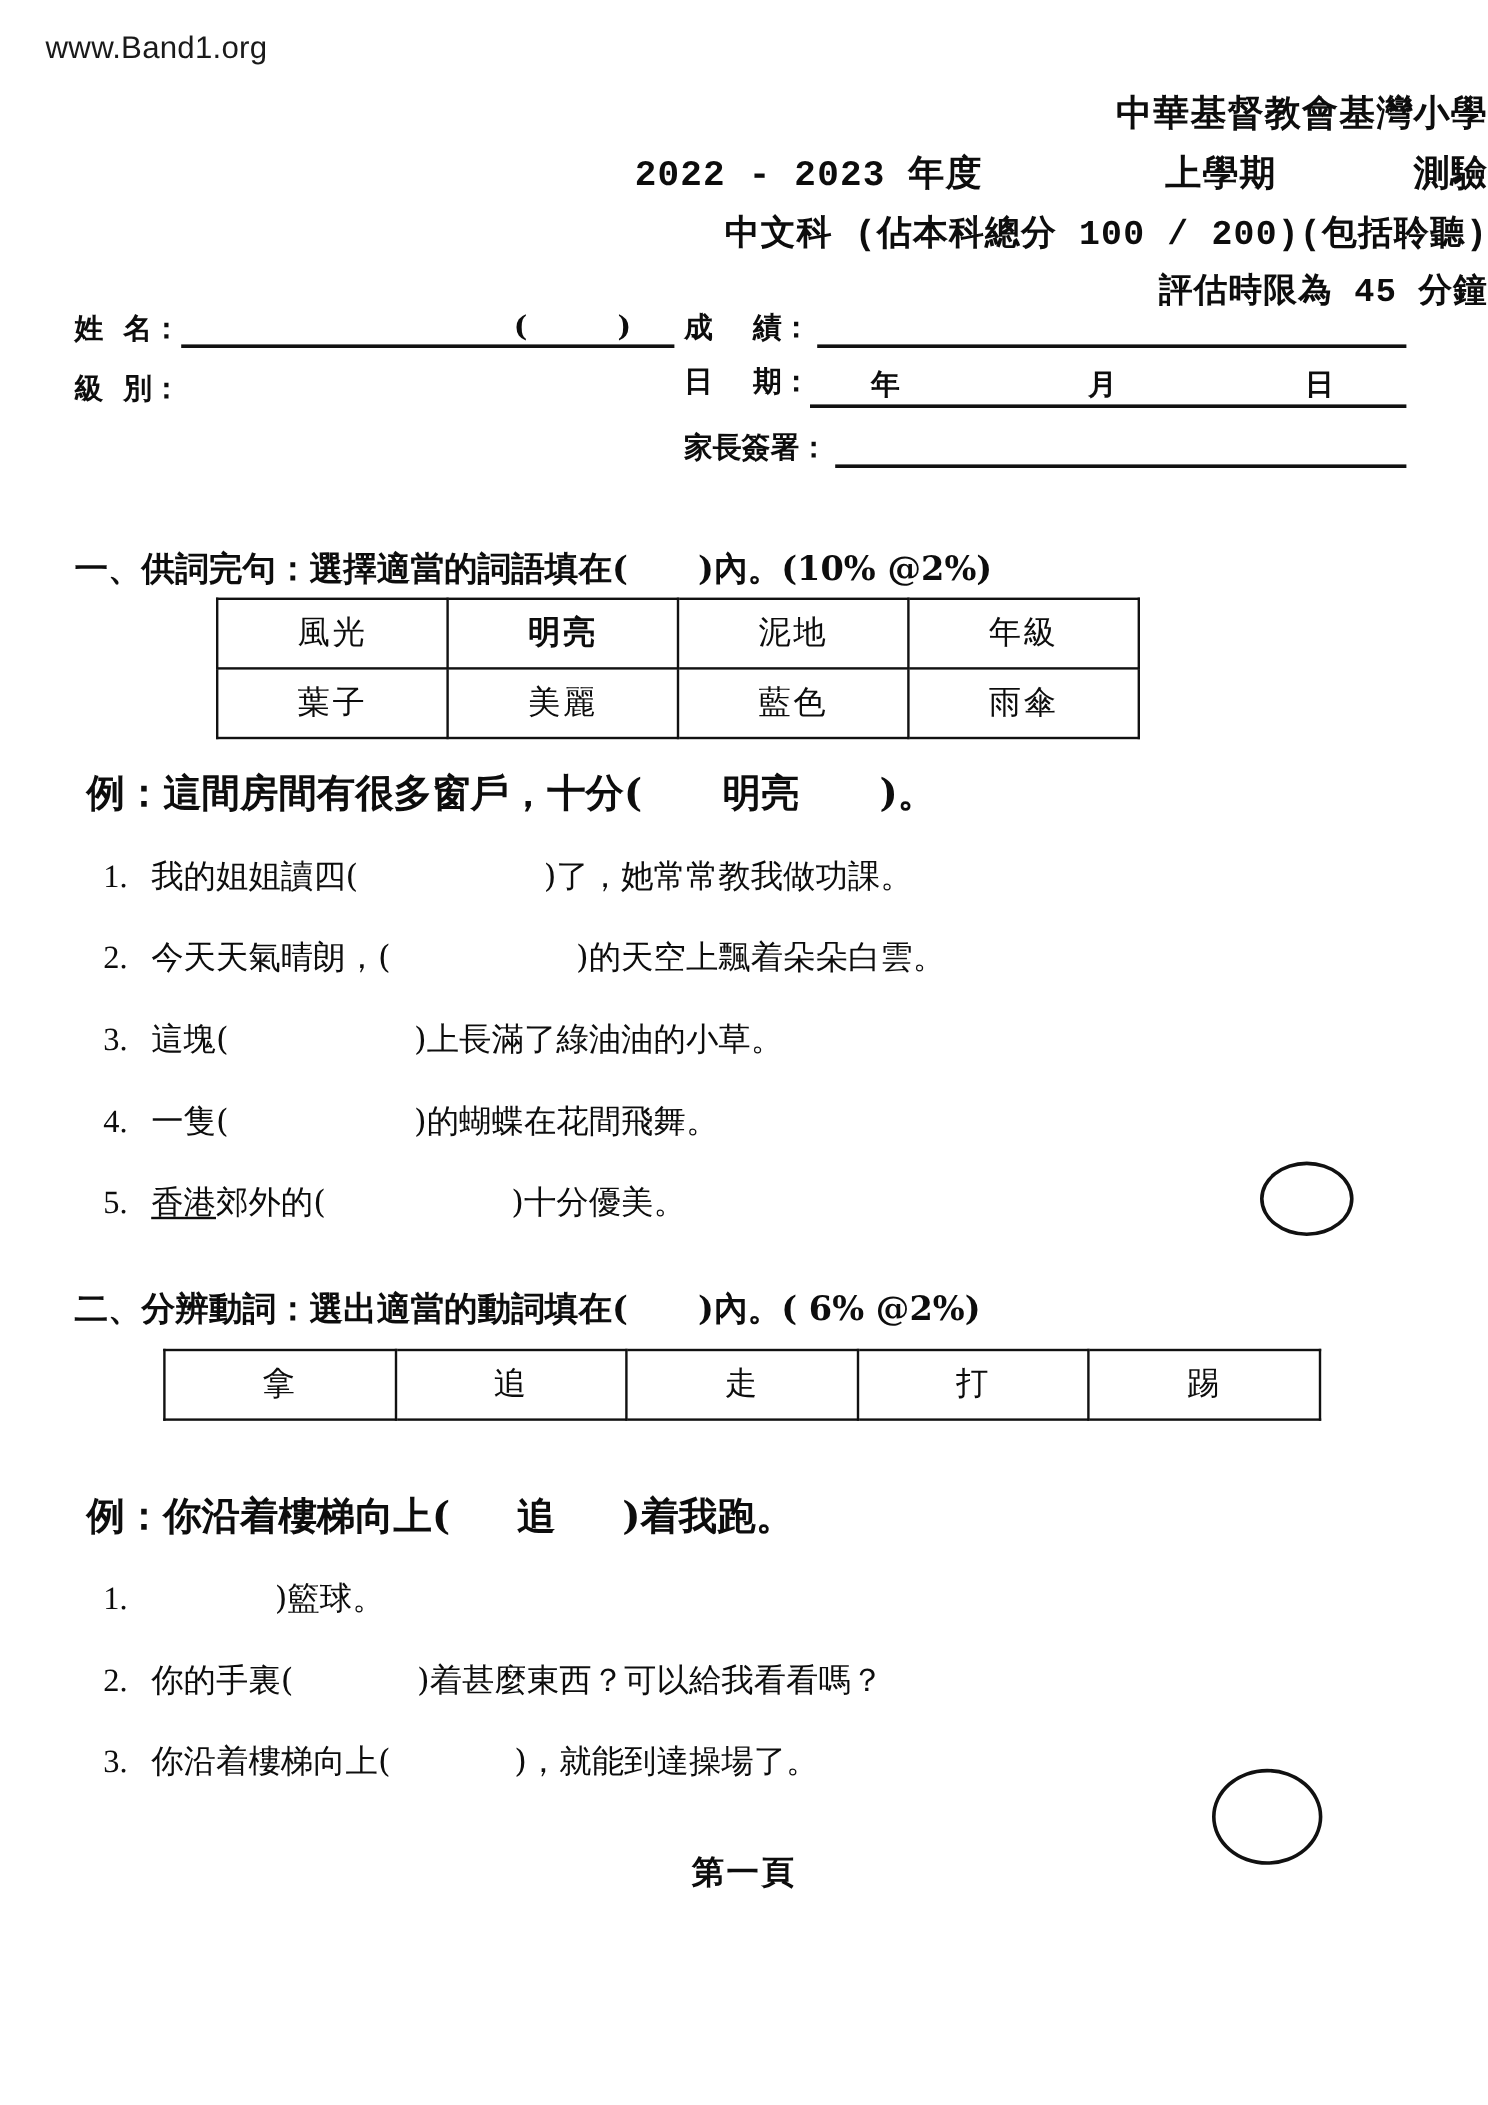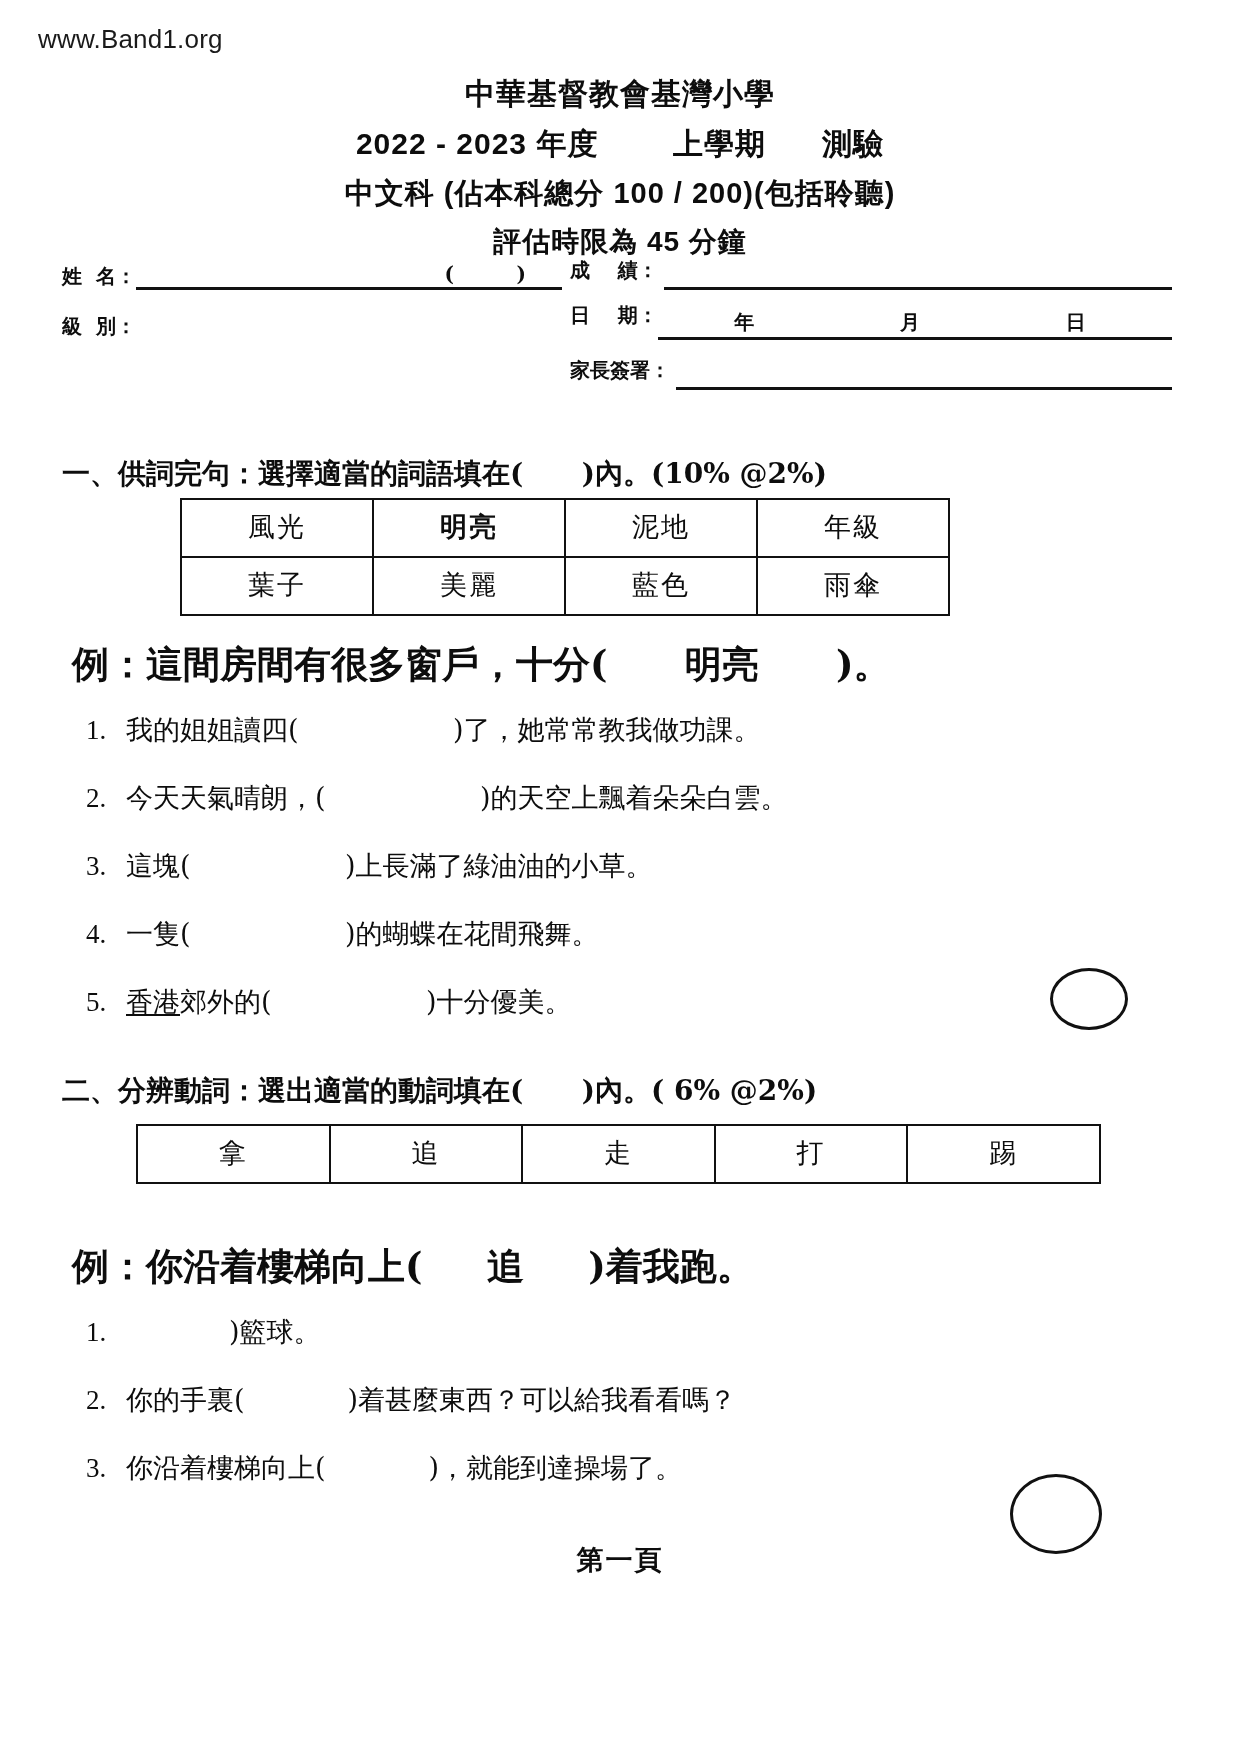--- a/index.html
+++ b/index.html
@@ -36,38 +36,39 @@
 
   
   .title-block {
     position: absolute;
     top: 74px;
     left: 0;
     width: 1240px;
     text-align: center;
   }
   .title-line {
-    font-family: Liberation Sans, sans-serif;
+    font-family: Liberation Mono, monospace;
     font-weight: bold;
     letter-spacing: 1px;
     margin-bottom: 9px;
     white-space: pre;
+    text-align: right;
   }
   .t1 { font-size: 30px; }
   .t2 { font-size: 30px; }
   .t3 { font-size: 29px; }
   .t4 { font-size: 28px; }
 
   
   .info {
     position: absolute;
     top: 252px;
     left: 62px;
     width: 1110px;
-    font-size: 20px;
+    font-size: 24px;
     font-family: "DejaVu Serif", serif;
     font-weight: bold;
   }
   .info-row {
     display: flex;
     align-items: flex-end;
     margin-bottom: 12px;
     height: 38px;
   }
   .lbl {
@@ -114,21 +115,21 @@
     padding: 9px 0 11px;
     font-weight: normal;
     letter-spacing: 2px;
   }
   .wordbank td.bold { font-weight: bold; }
 
   
   .example {
     position: absolute;
     left: 72px;
-    font-size: 37px;
+    font-size: 32px;
     font-family: "DejaVu Serif", serif;
     font-weight: bold;
     white-space: pre;
   }
   .qrow {
     position: absolute;
     left: 86px;
     font-size: 27px;
     font-family: "DejaVu Serif", serif;
     white-space: pre;

